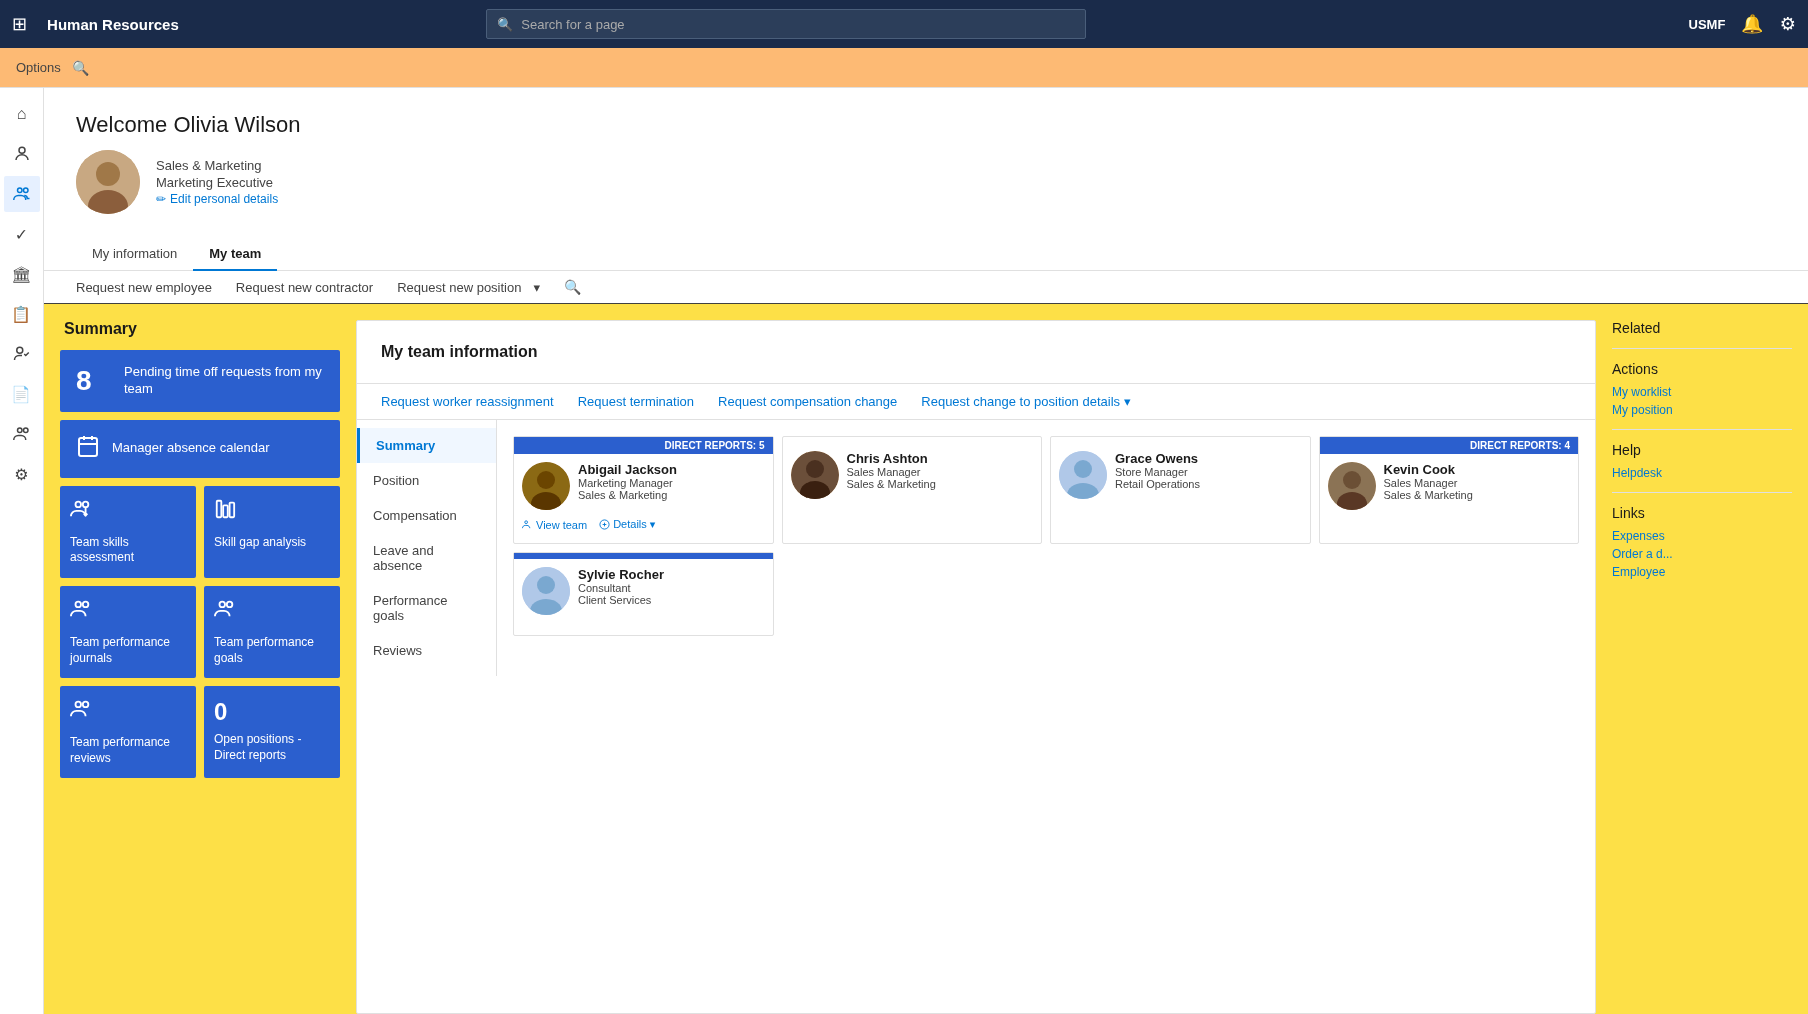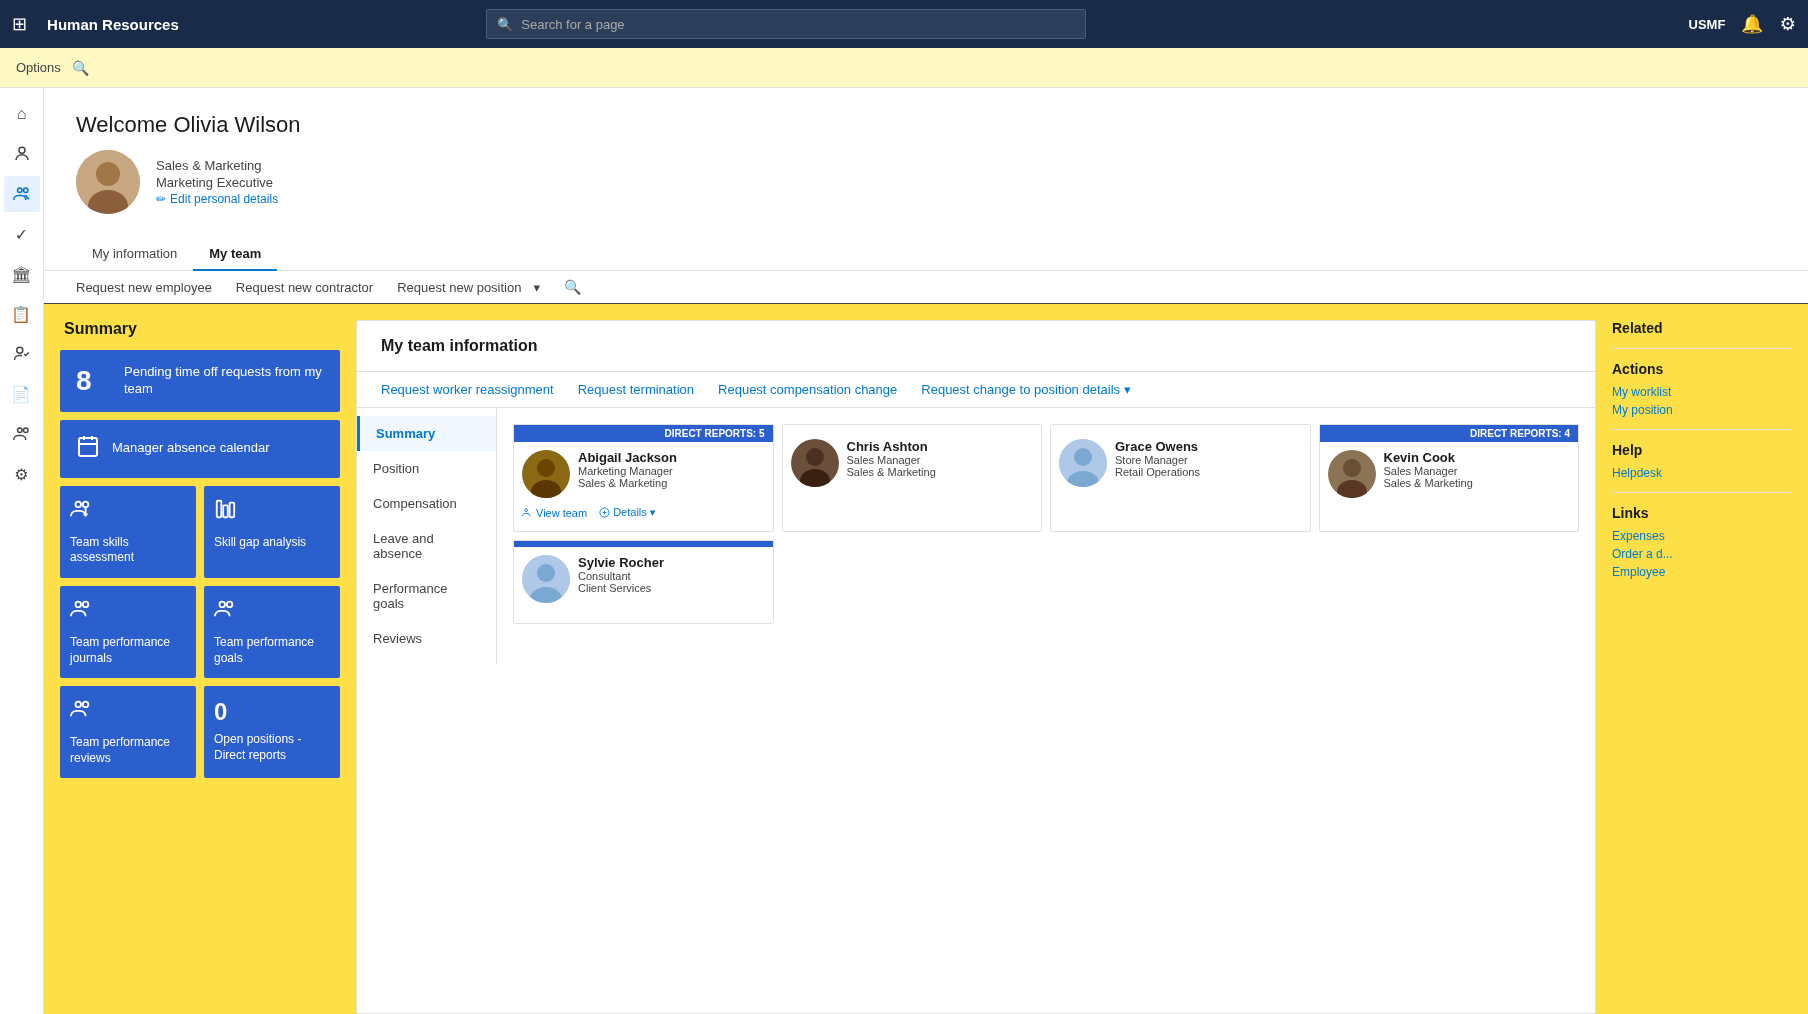--- a/index.html
+++ b/index.html
@@ -47,21 +47,21 @@
       display: flex;
       align-items: center;
       gap: 16px;
       color: white;
     }
     .top-right .usmf { font-size: 13px; font-weight: 600; }
     .top-right .icon-btn { font-size: 18px; cursor: pointer; color: white; }
 
     
     .options-bar {
-      background: #fef9c3;
+      background: #fdba74;
       height: 40px;
       display: flex;
       align-items: center;
       padding: 0 16px;
       gap: 12px;
       border-bottom: 1px solid #e0e0e0;
       position: fixed;
       top: 48px; left: 0; right: 0;
       z-index: 99;
     }
@@ -221,21 +221,21 @@
     .team-panel {
       flex: 1;
       background: white;
       margin-left: 16px;
       border: 1px solid #e0e0e0;
       border-radius: 2px;
       overflow: hidden;
     }
 
     .team-panel-header {
-      padding: 16px 24px;
+      padding: 22px 24px;
       font-size: 16px;
       font-weight: 600;
       color: #1a1a1a;
       border-bottom: 1px solid #e0e0e0;
     }
 
     .team-panel-actions {
       display: flex;
       align-items: center;
       gap: 24px;
@@ -350,21 +350,21 @@
       gap: 8px;
     }
 
     
     .right-panel {
       width: 180px;
       flex-shrink: 0;
       margin-left: 16px;
       padding: 0;
     }
-    .right-section-title { font-size: 14px; font-weight: 700; color: #1a1a1a; margin-bottom: 8px; }
+    .right-section-title { font-size: 14px; font-weight: 400; color: #1a1a1a; margin-bottom: 8px; }
     .right-link { font-size: 12px; color: #0078d4; cursor: pointer; display: block; margin-bottom: 4px; }
     .right-divider { border: none; border-top: 1px solid #e0e0e0; margin: 12px 0; }
   </style>
 </head>
 <body>
 
 <div class="top-nav">
   <span class="app-grid-icon">⊞</span>
   <span class="app-title">Human Resources</span>
   <div class="search-bar">

